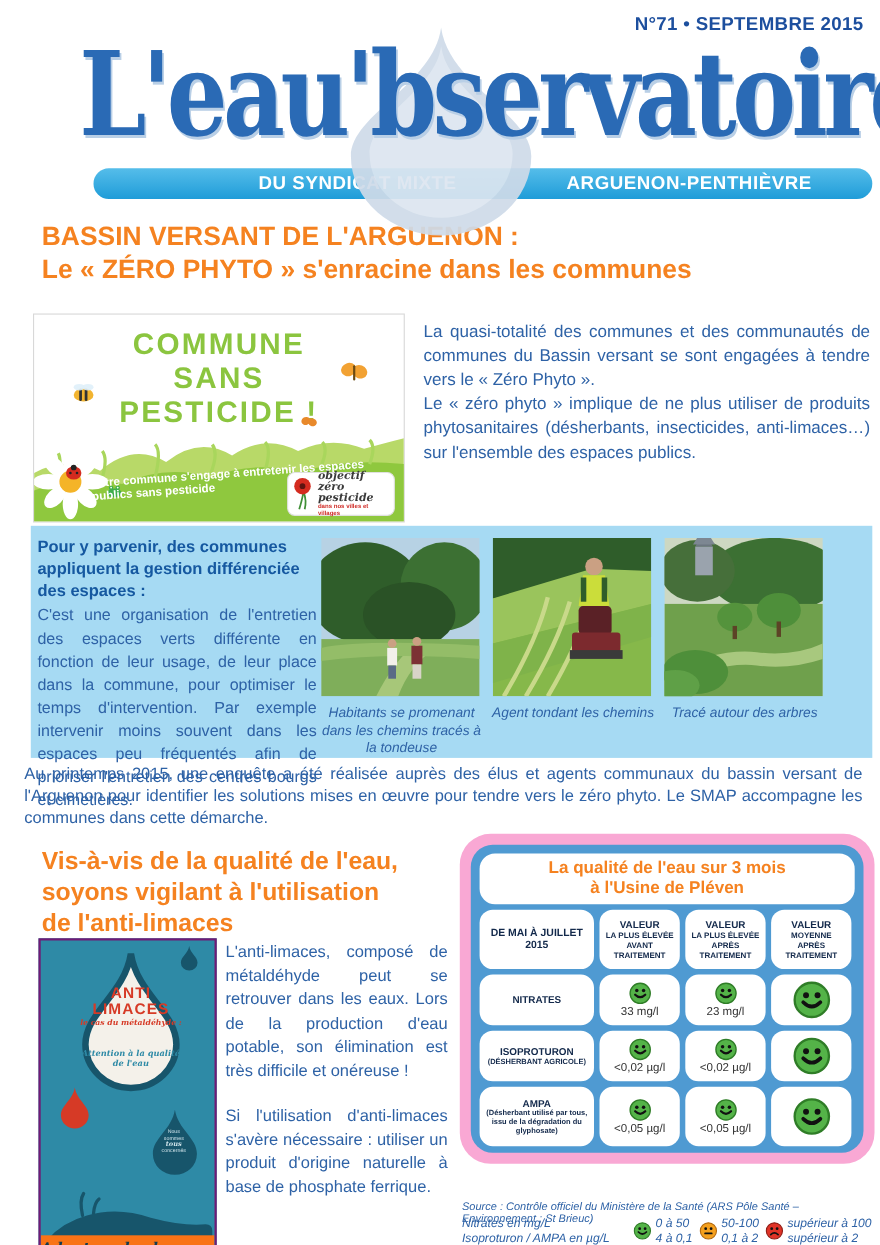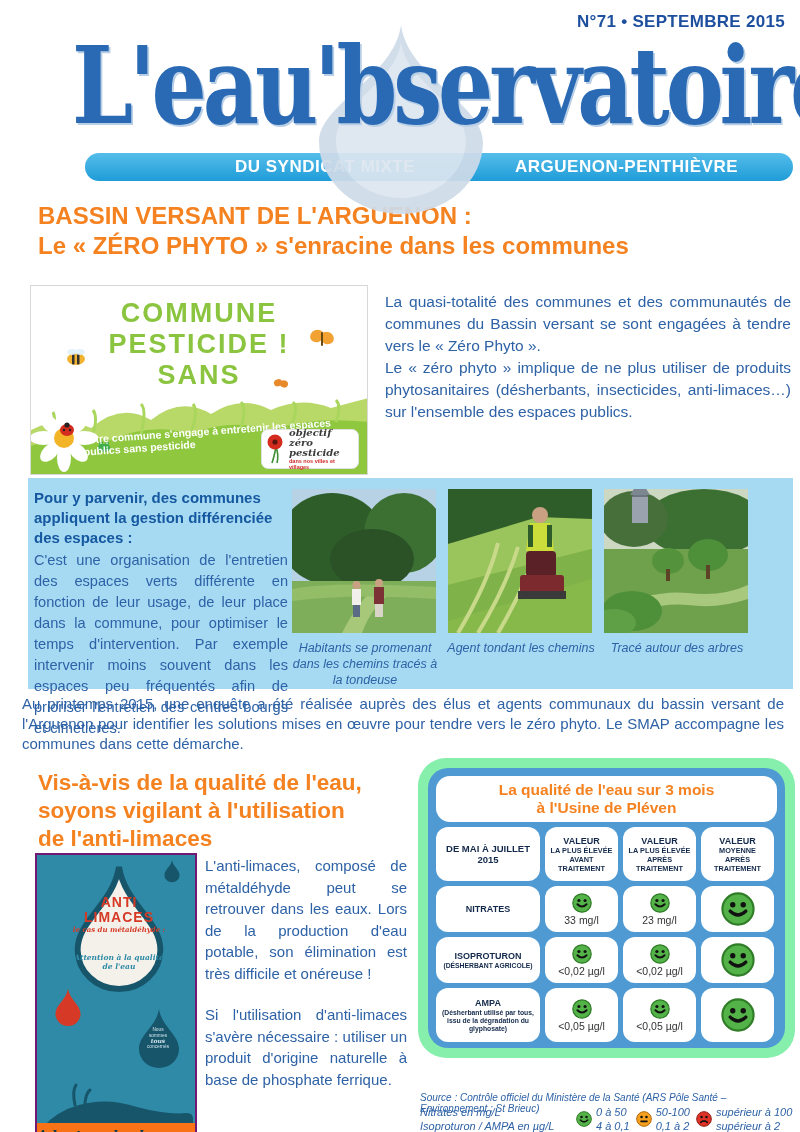--- a/index.html
+++ b/index.html
@@ -73,21 +73,21 @@
              display:flex; align-items:center; justify-content:center; }
   .p2-band span { font-family:"DejaVu Serif", serif; font-style:italic; font-weight:bold;
              color:#123b4f; font-size:13.5px; }
   .p2-minidrop { position:absolute; }
   .p2-darktext { position:absolute; right:15px; top:172px; width:44px; text-align:center;
              color:#cfe3ea; font-size:4.8px; line-height:5.6px; z-index:4; }
   .p2-slug { position:absolute; left:0; bottom:30px; }
 
   
   .wframe { position:absolute; left:418px; top:758px; width:377px; height:300px;
-            background:#86efac; border-radius:28px; padding:10px; }
+            background:#f9a8d4; border-radius:28px; padding:10px; }
   .winner { width:100%; height:100%; background:#4f9ad2; border-radius:20px; padding:8px; }
   .wtitle { background:#fff; border-radius:14px; height:46px; display:flex; flex-direction:column;
             align-items:center; justify-content:center; color:#f58220; font-weight:bold;
             font-size:15.5px; line-height:18px; margin-bottom:5px; }
   .wgrid { display:grid; grid-template-columns:104px 73px 73px 73px;
            grid-template-rows:54px 46px 46px 54px; gap:5px; }
   .cell { background:#fff; border-radius:12px; display:flex; flex-direction:column;
           align-items:center; justify-content:center; text-align:center; padding:2px; }
   .ch1 { font-weight:bold; font-size:9.5px; color:#13294b; }
   .ch-l1 { font-weight:bold; font-size:9px; color:#13294b; }
@@ -127,22 +127,22 @@
   <div class="masthead-title">L'eau'bservatoire</div>
 
   <div class="headline">
     <div>BASSIN VERSANT DE L'ARGUENON :</div>
     <div>Le « ZÉRO PHYTO » s'enracine dans les communes</div>
   </div>
 
   <div class="poster1">
     <div class="ptitle">
       <div>COMMUNE</div>
+      <div>SANS</div>
       <div>PESTICIDE !</div>
-      <div>SANS</div>
     </div>
 
     <svg style="position:absolute;left:32px;top:62px" width="26" height="18" viewBox="0 0 26 18">
       <ellipse cx="13" cy="11" rx="9" ry="6" fill="#f2b430"></ellipse>
       <rect x="9" y="5.5" width="2.5" height="11" fill="#333" rx="1"></rect>
       <rect x="14" y="5.5" width="2.5" height="11" fill="#333" rx="1"></rect>
       <ellipse cx="9" cy="4" rx="5" ry="3" fill="#dfeffa" opacity=".9"></ellipse>
       <ellipse cx="17" cy="4" rx="5" ry="3" fill="#dfeffa" opacity=".9"></ellipse>
     </svg>
 

